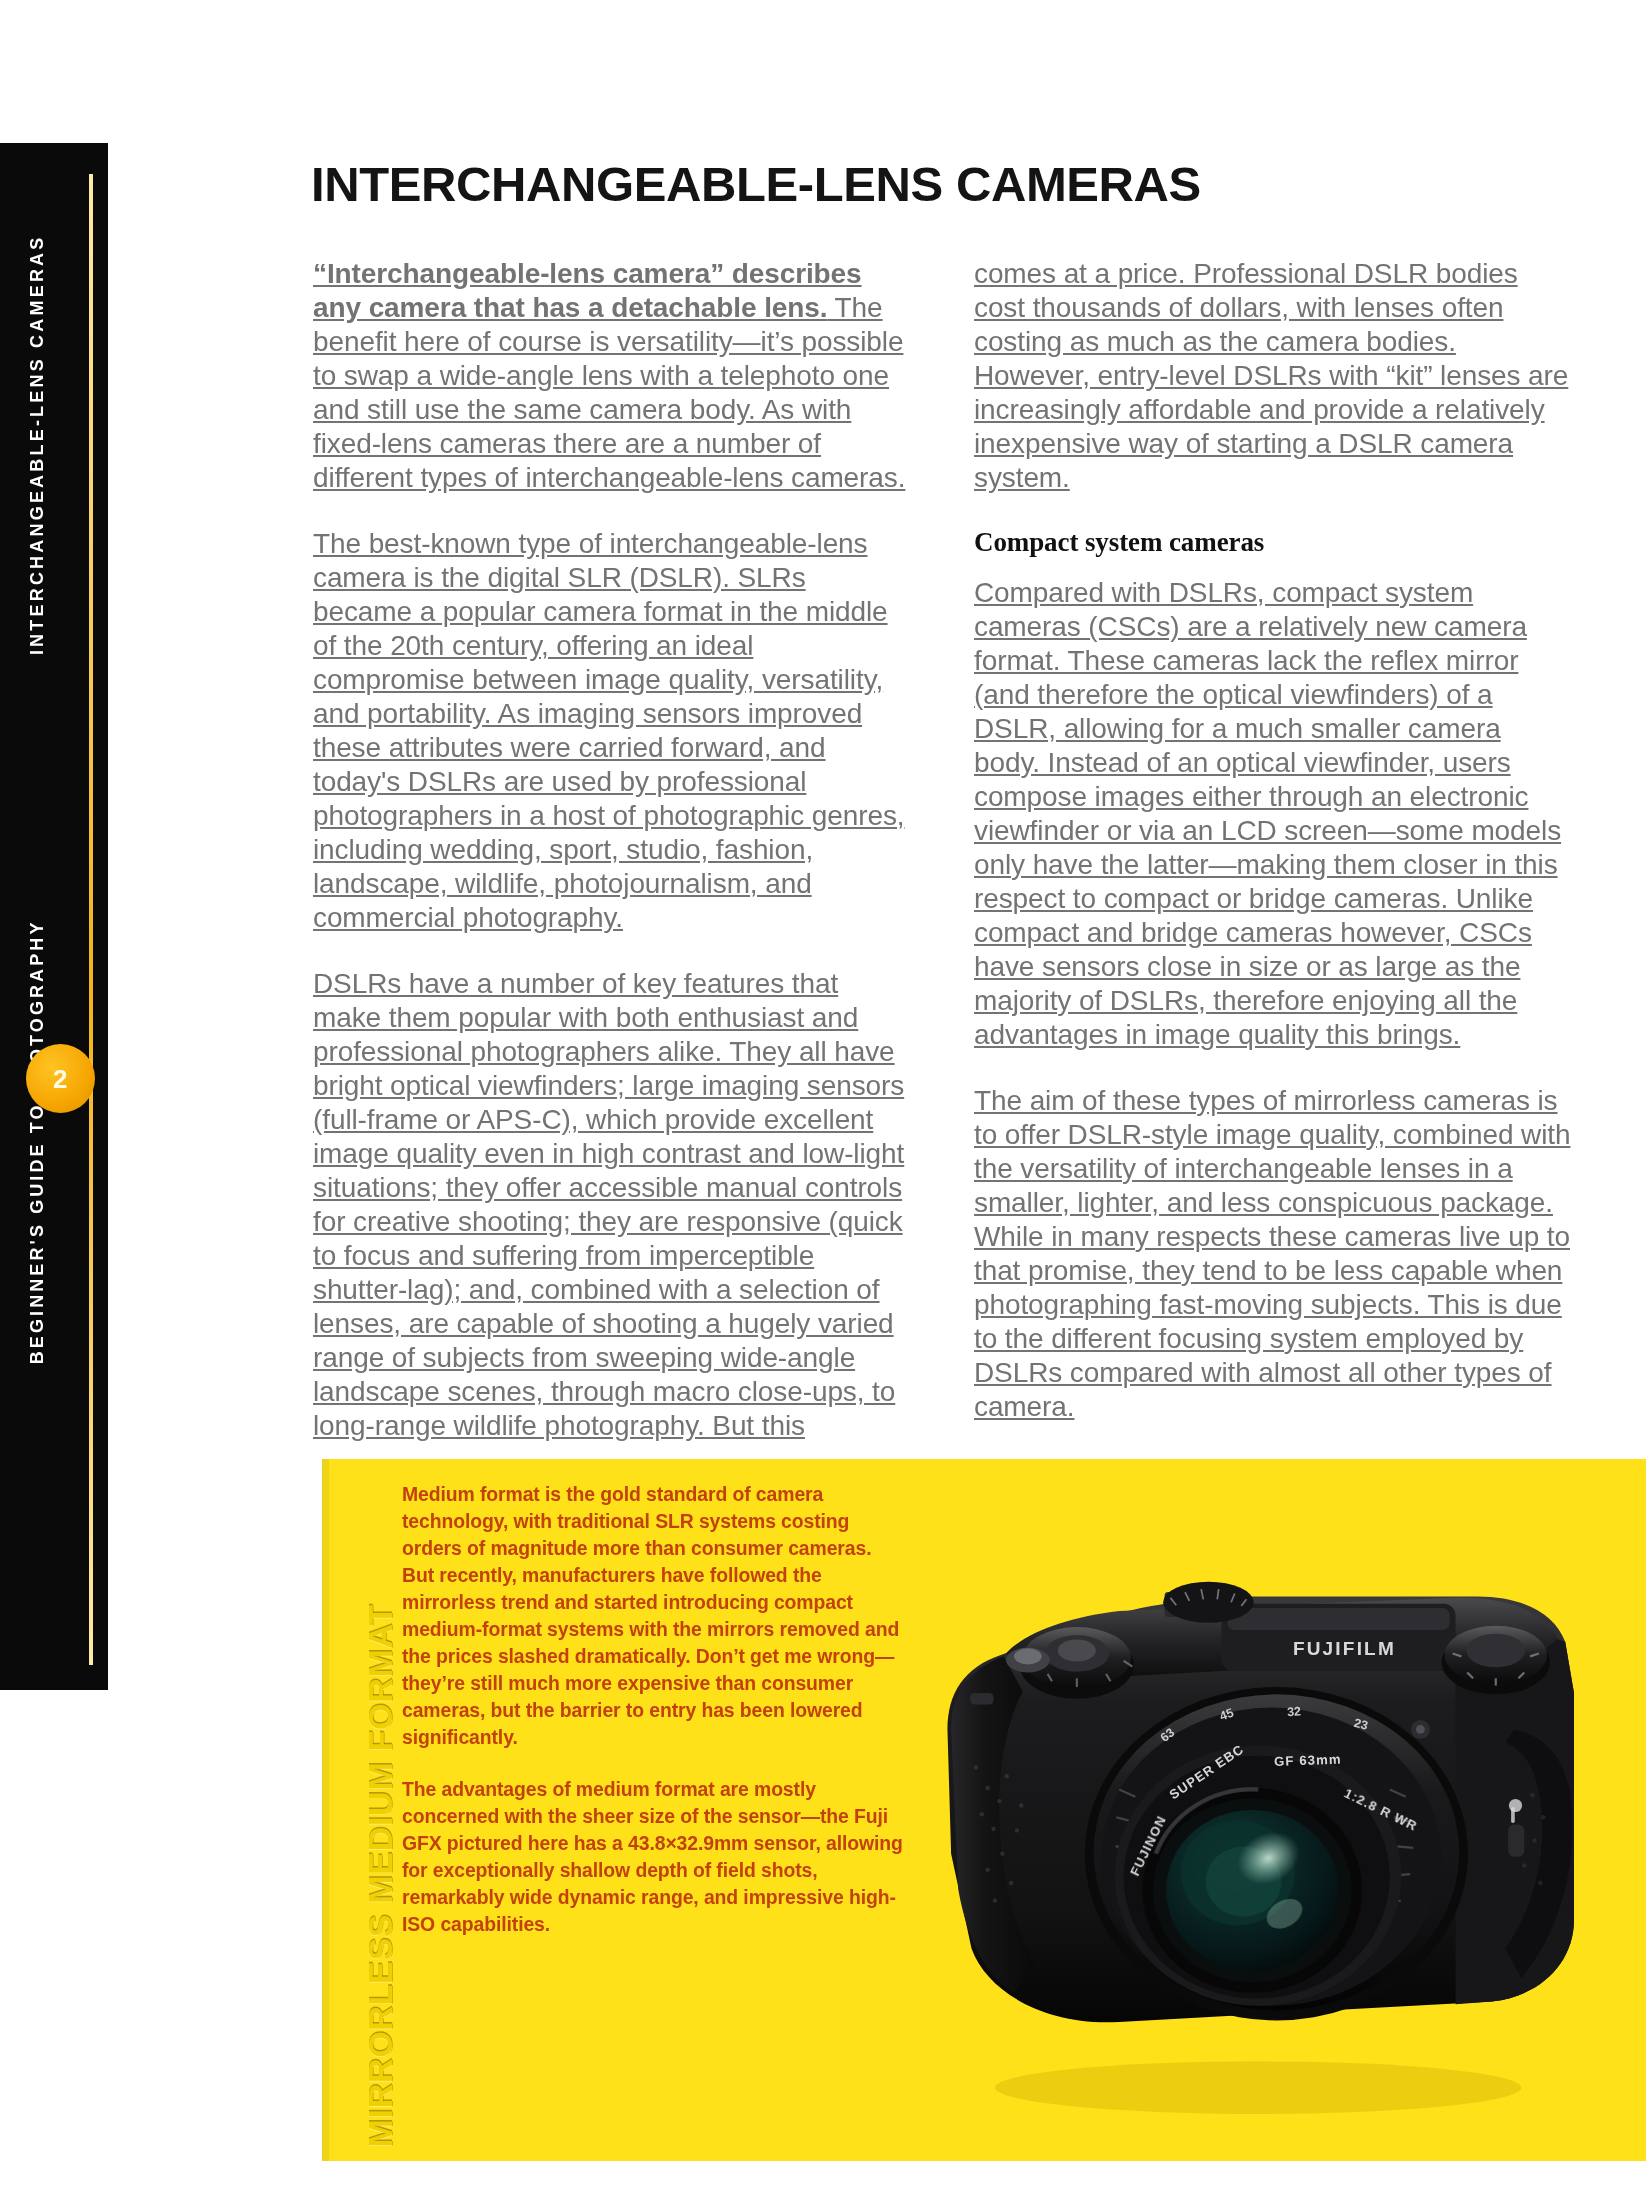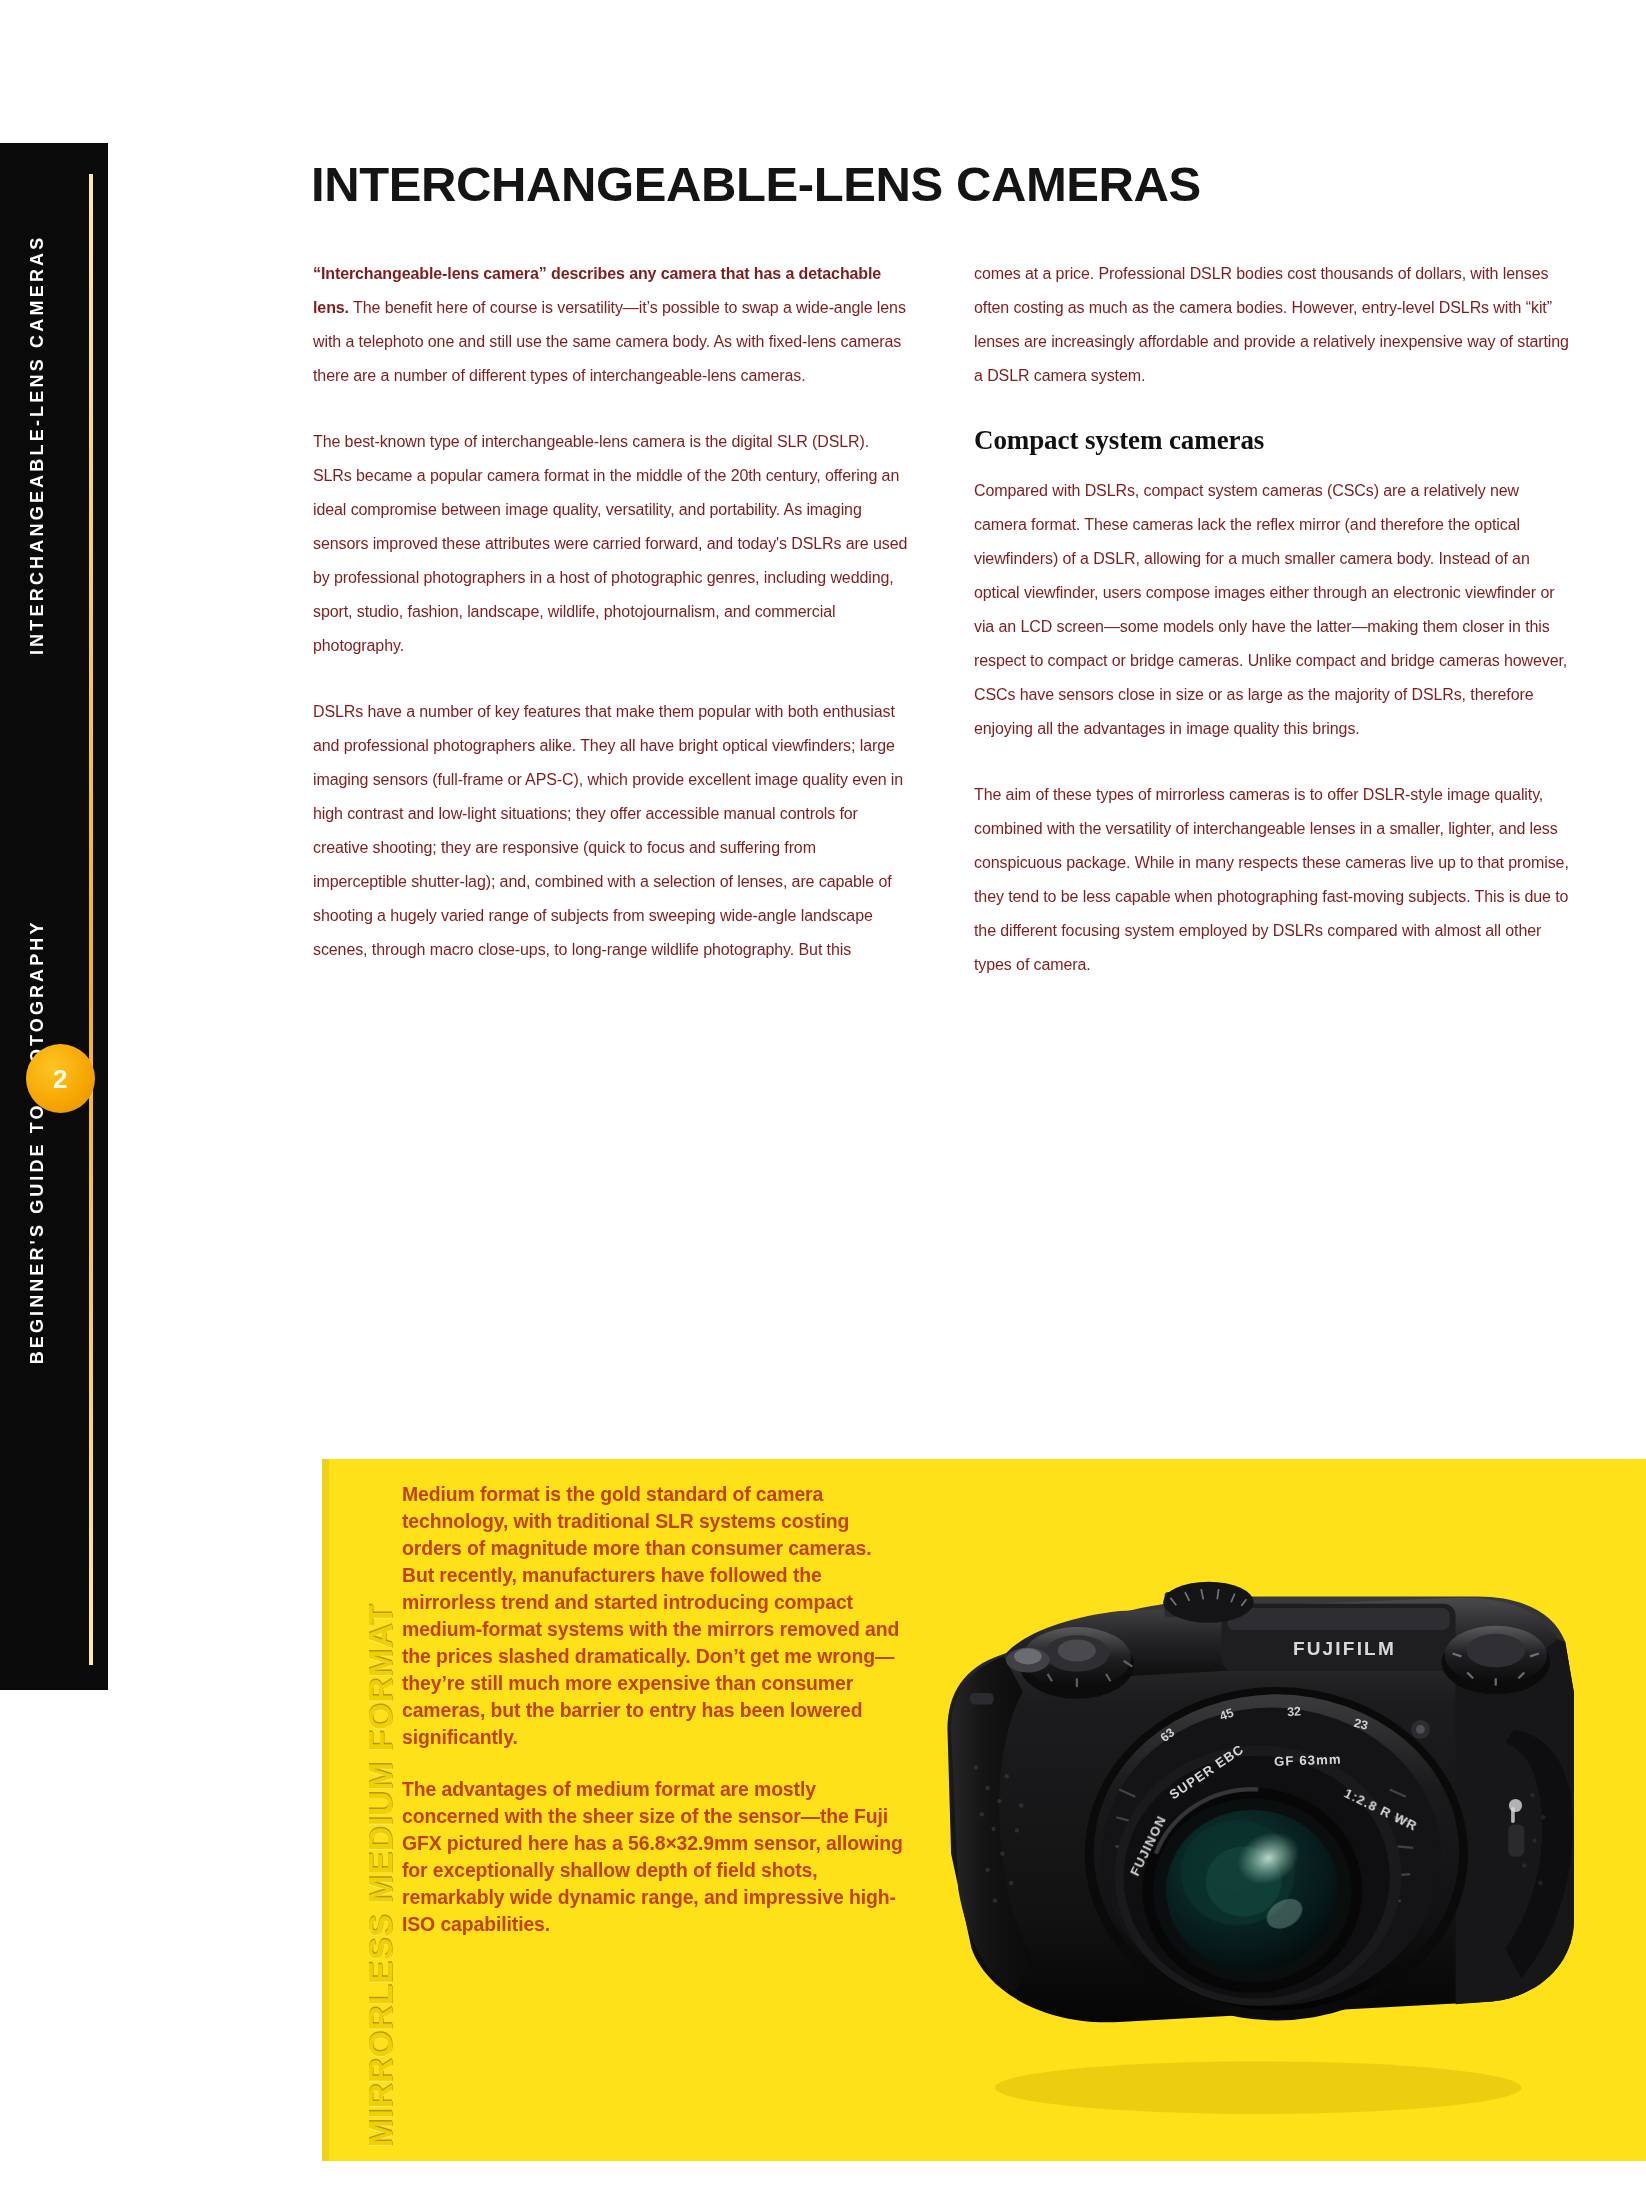--- a/index.html
+++ b/index.html
@@ -67,26 +67,27 @@
   }
 
   
   .col{
     position:absolute;top:257px;width:599px;
   }
   #col-left{left:313px;}
   #col-right{left:950px;margin-left:24px;}
 
   .body-p{
-    font-size:16px;
+    font-size:28px;
     line-height:34px;
-    color:#7f1d1d;
+    color:#737373;
     margin:0 0 32px 0;
     font-family:"Liberation Sans", sans-serif;
     letter-spacing:-0.1px;
+    text-decoration:underline;
   }
   .body-p b{font-weight:bold;}
   .subhead{
     font-size:27px;font-weight:bold;color:#111;
     margin:13px 0 17.5px 0;
     font-family:"Liberation Serif", serif;
     letter-spacing:-0.1px;
   }
 
   
@@ -161,21 +162,21 @@
   <p class="body-p">The aim of these types of mirrorless cameras is to offer DSLR-style image quality, combined with the versatility of interchangeable lenses in a smaller, lighter, and less conspicuous package. While in many respects these cameras live up to that promise, they tend to be less capable when photographing fast-moving subjects. This is due to the different focusing system employed by DSLRs compared with almost all other types of camera.</p>
 </div>
 
 <div id="yellow-box">
   <div class="shadow-edge"></div>
 
   <div id="vertical-title">MIRRORLESS MEDIUM FORMAT</div>
 
   <div id="yellow-text">
     <p class="yp">Medium format is the gold standard of camera technology, with traditional SLR systems costing orders of magnitude more than consumer cameras. But recently, manufacturers have followed the mirrorless trend and started introducing compact medium-format systems with the mirrors removed and the prices slashed dramatically. Don’t get me wrong—they’re still much more expensive than consumer cameras, but the barrier to entry has been lowered significantly.</p>
-    <p class="yp">The advantages of medium format are mostly concerned with the sheer size of the sensor—the Fuji GFX pictured here has a 56.8×32.9mm sensor, allowing for exceptionally shallow depth of field shots, remarkably wide dynamic range, and impressive high-ISO capabilities.</p>
+    <p class="yp">The advantages of medium format are mostly concerned with the sheer size of the sensor—the Fuji GFX pictured here has a 43.8×32.9mm sensor, allowing for exceptionally shallow depth of field shots, remarkably wide dynamic range, and impressive high-ISO capabilities.</p>
   </div>
 
   <div id="camera">
     <svg viewBox="0 0 1030 860" xmlns="http://www.w3.org/2000/svg" aria-hidden="true">
       <defs>
         <linearGradient id="bodyG" x1="0" y1="0" x2="0" y2="1">
           <stop offset="0" stop-color="#3a3a3c"></stop>
           <stop offset="0.25" stop-color="#1c1c1e"></stop>
           <stop offset="0.75" stop-color="#121213"></stop>
           <stop offset="1" stop-color="#050505"></stop>

